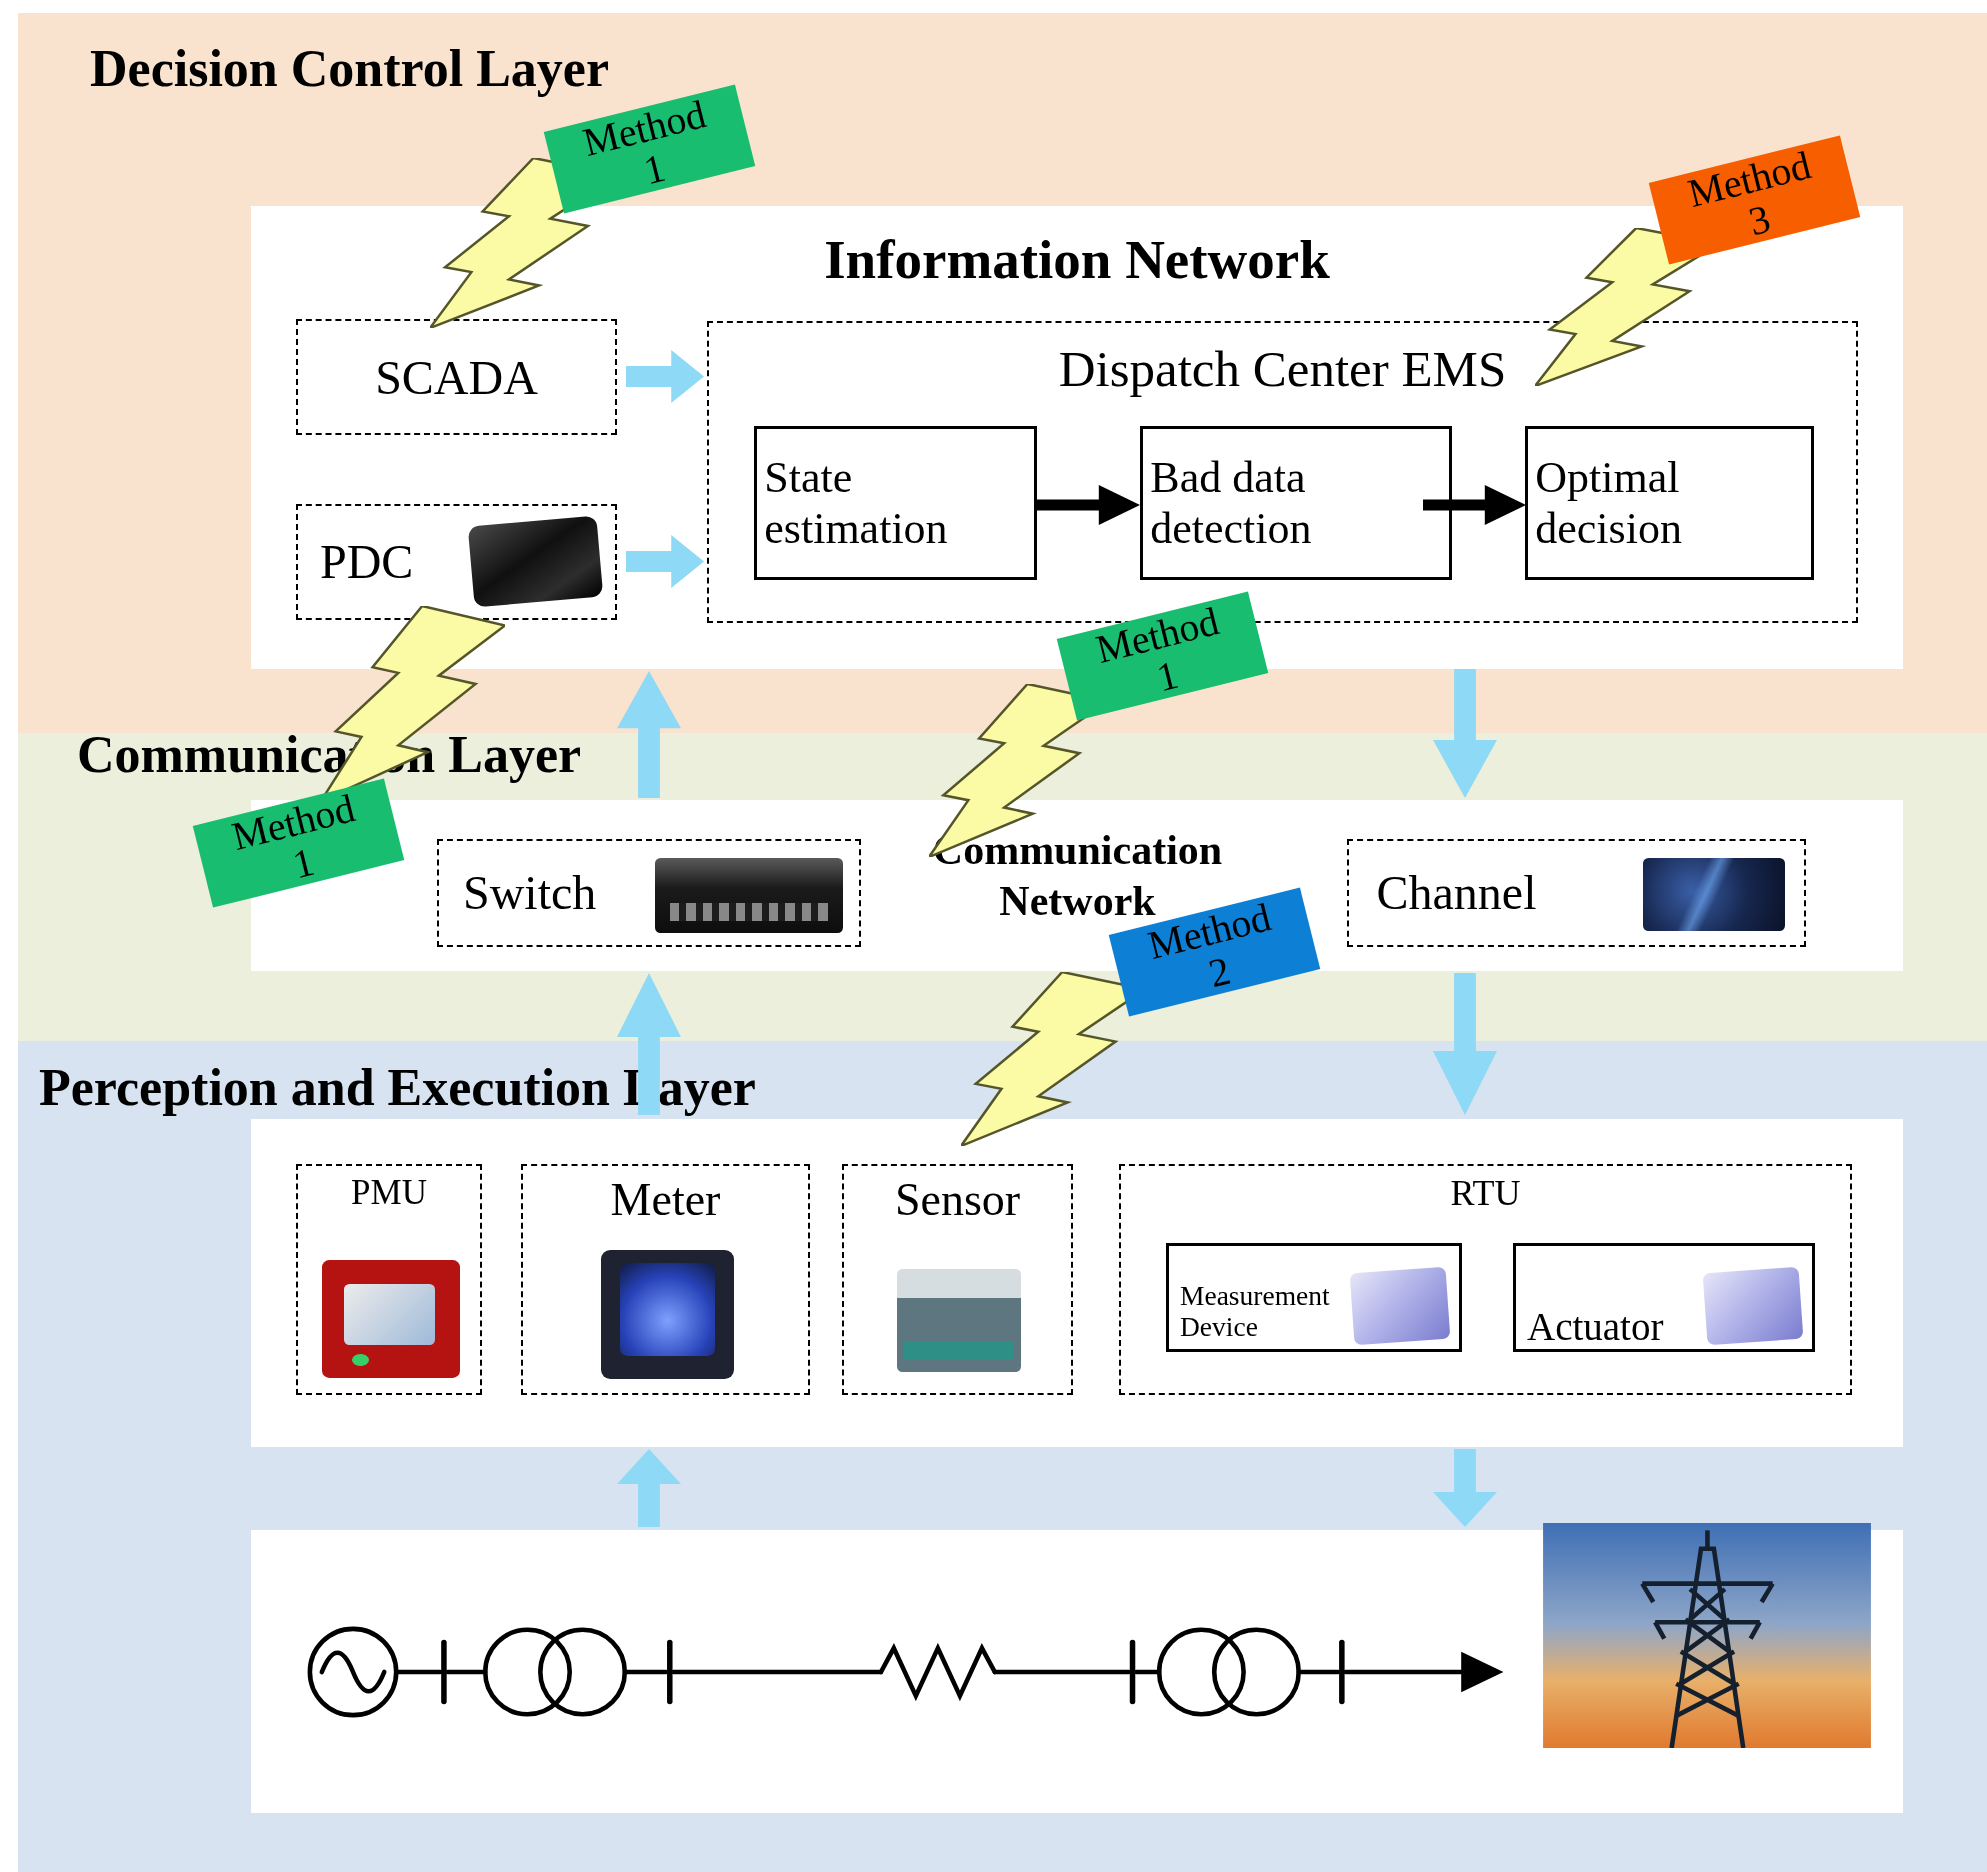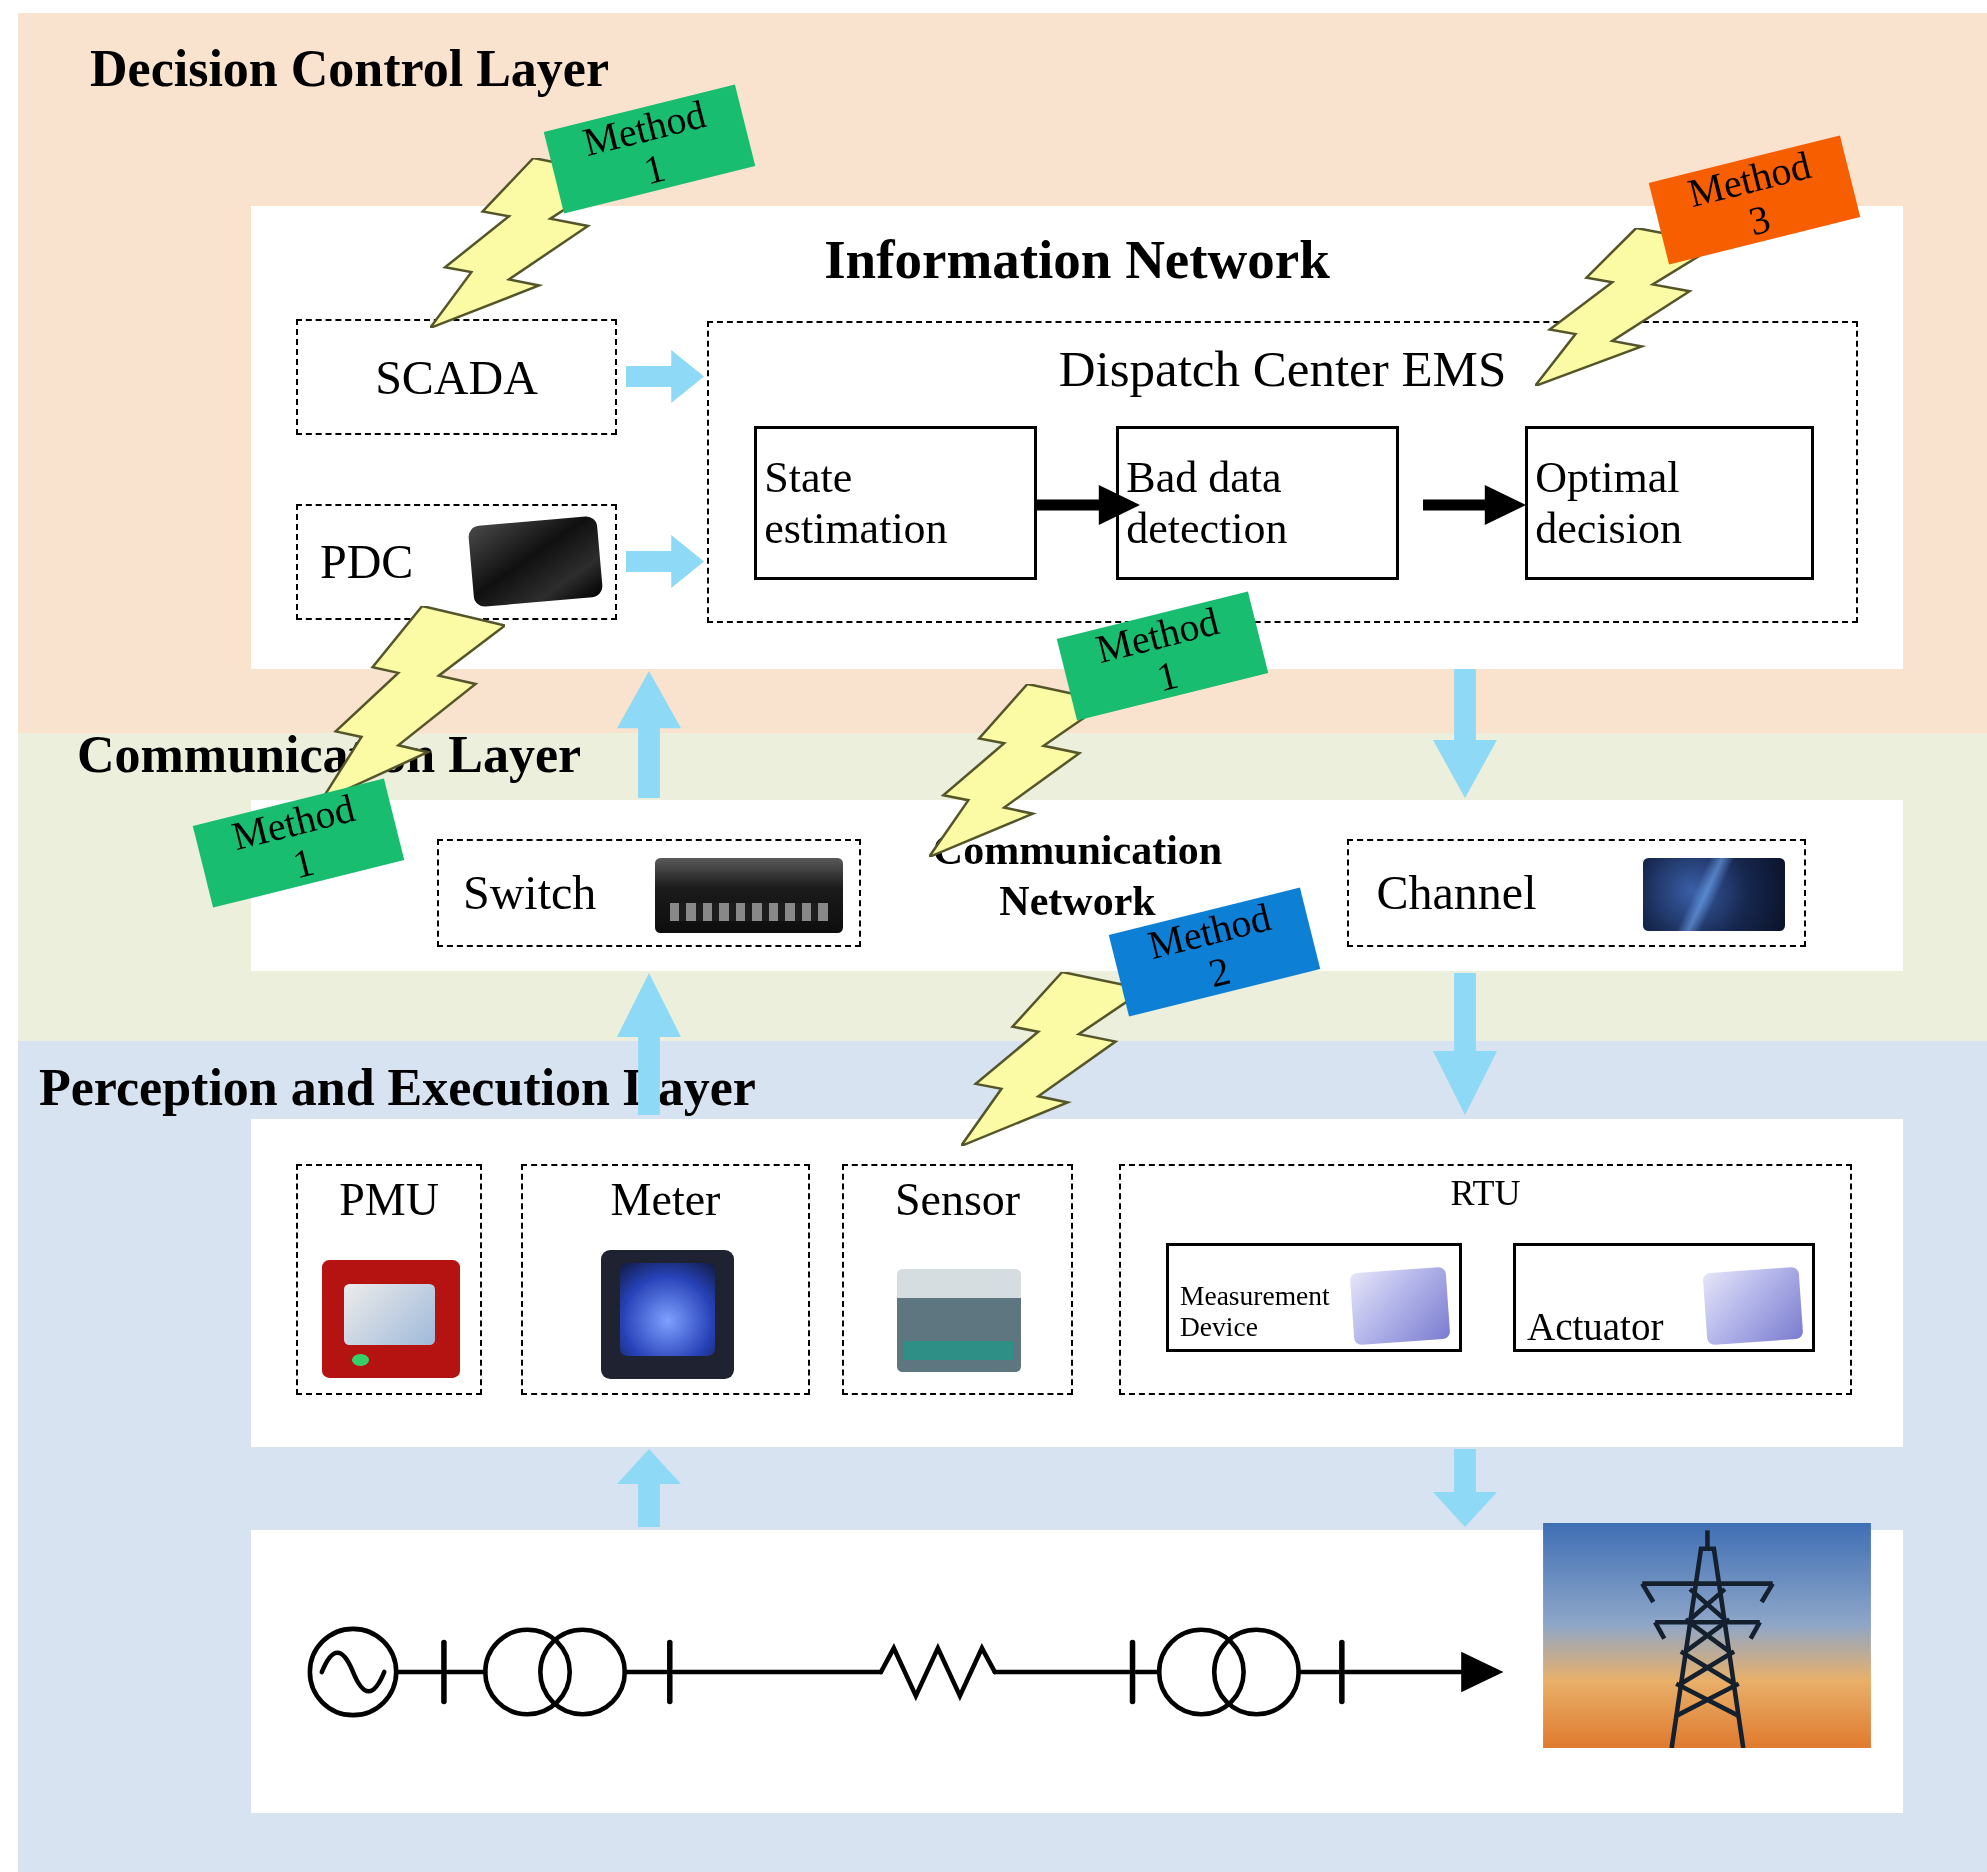--- a/index.html
+++ b/index.html
@@ -75,21 +75,21 @@
   </div>
 
   <div class="dashed" style="left:296px;top:504px;width:321px;height:116px">
     <span class="lbl abs" style="left:22px;top:27.5px">PDC</span>
     <div class="dev img-pdc" style="left:173px;top:14.7px;width:129px;height:81px"></div>
   </div>
 
   <div class="dashed" style="left:707px;top:321px;width:1151px;height:302px">
     <div class="sub-title" style="left:0;top:16.5px;width:100%">Dispatch Center EMS</div>
     <div class="solid step" style="left:45px;top:103px;width:283px;height:154px">State estimation</div>
-    <div class="solid step" style="left:407px;top:103px;width:283px;height:154px">Bad data detection</div>
+    <div class="solid step" style="left:431px;top:103px;width:312px;height:154px">Bad data detection</div>
     <div class="solid step" style="left:816px;top:103px;width:289px;height:154px">Optimal decision</div>
     <div class="blk-black" style="left:328px;top:162px;width:103px;height:40px"></div>
     <div class="blk-black" style="left:714px;top:162px;width:103px;height:40px"></div>
   </div>
 
   <div class="blk-arrow r-arrow" style="left:626px;top:350px;width:78px;height:53px"></div>
   <div class="blk-arrow r-arrow" style="left:626px;top:535px;width:78px;height:53px"></div>
   <div class="blk-arrow d-arrow" style="left:1433px;top:669px;width:64px;height:129px"></div>
   <div class="blk-arrow u-arrow" style="left:617px;top:671px;width:64px;height:127px"></div>
   <div class="blk-arrow u-arrow" style="left:617px;top:973px;width:64px;height:142px"></div>
@@ -109,21 +109,21 @@
   <div class="abs" style="left:894px;top:825px;width:367px;text-align:center;font-weight:bold;font-size:42px;line-height:51px">Communication Network</div>
 
   <div class="dashed" style="left:1347px;top:839px;width:459px;height:108px">
     <span class="lbl abs" style="left:27.5px;top:24px">Channel</span>
     <div class="dev img-channel" style="left:294px;top:17.4px;width:142px;height:73px"></div>
   </div>
 
   <div class="white-box" style="left:251px;top:1119px;width:1652px;height:328px"></div>
 
   <div class="dashed" style="left:296px;top:1164px;width:186px;height:231px">
-    <div class="abs lbl" style="left:0;top:7.3px;width:100%;text-align:center;font-size:46px">PMU</div>
+    <div class="abs lbl" style="left:0;top:7.3px;width:100%;text-align:center;font-size:35px">PMU</div>
     <div class="dev img-pmu" style="left:24px;top:94px;width:138px;height:118px">
       <div class="pmu-screen"></div>
       <div class="pmu-dot"></div>
     </div>
   </div>
 
   <div class="dashed" style="left:521px;top:1164px;width:289px;height:231px">
     <div class="abs lbl" style="left:0;top:7.3px;width:100%;text-align:center;font-size:46px">Meter</div>
     <div class="dev img-meter" style="left:78px;top:84px;width:133px;height:129px">
       <div class="meter-screen"></div>

